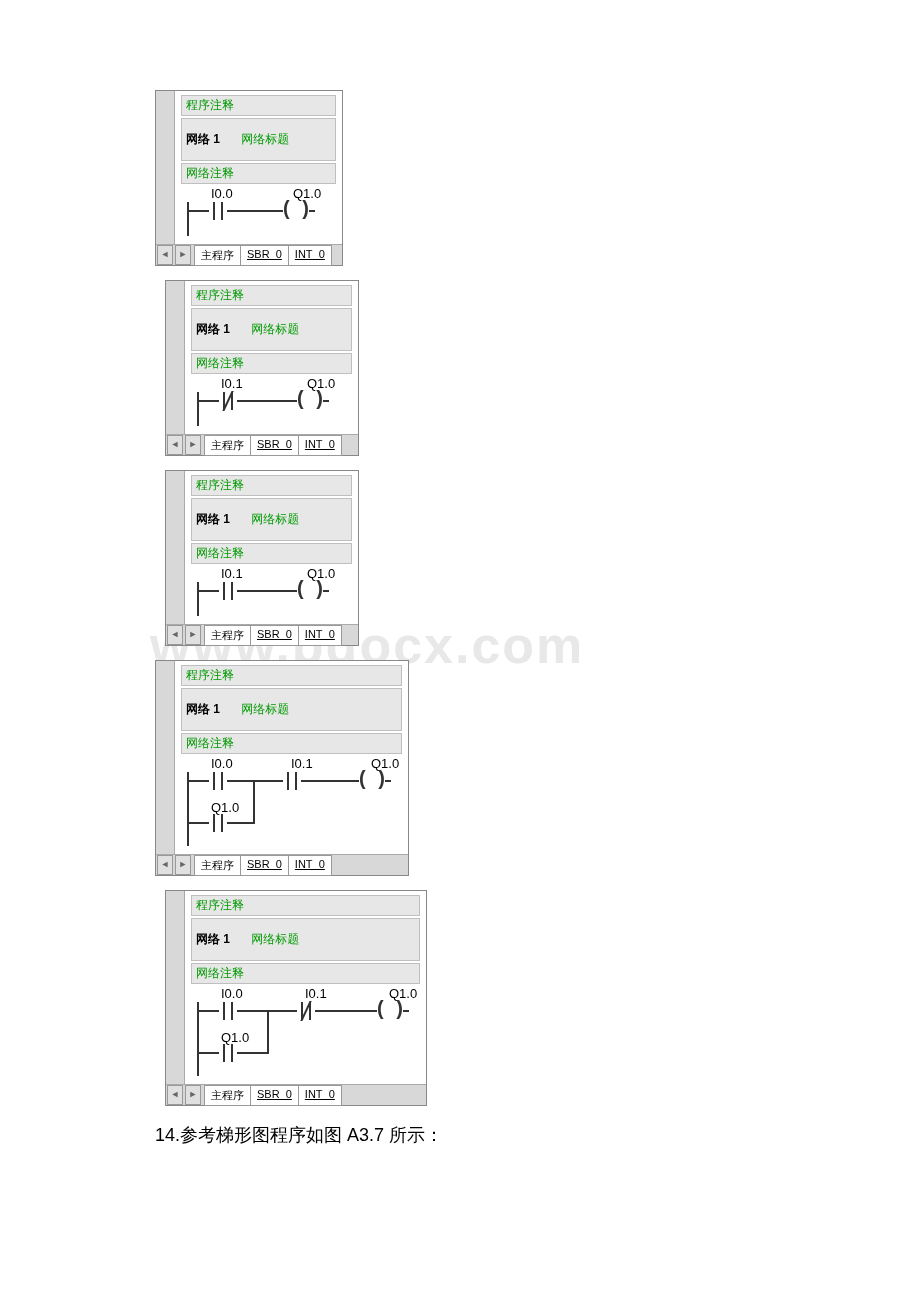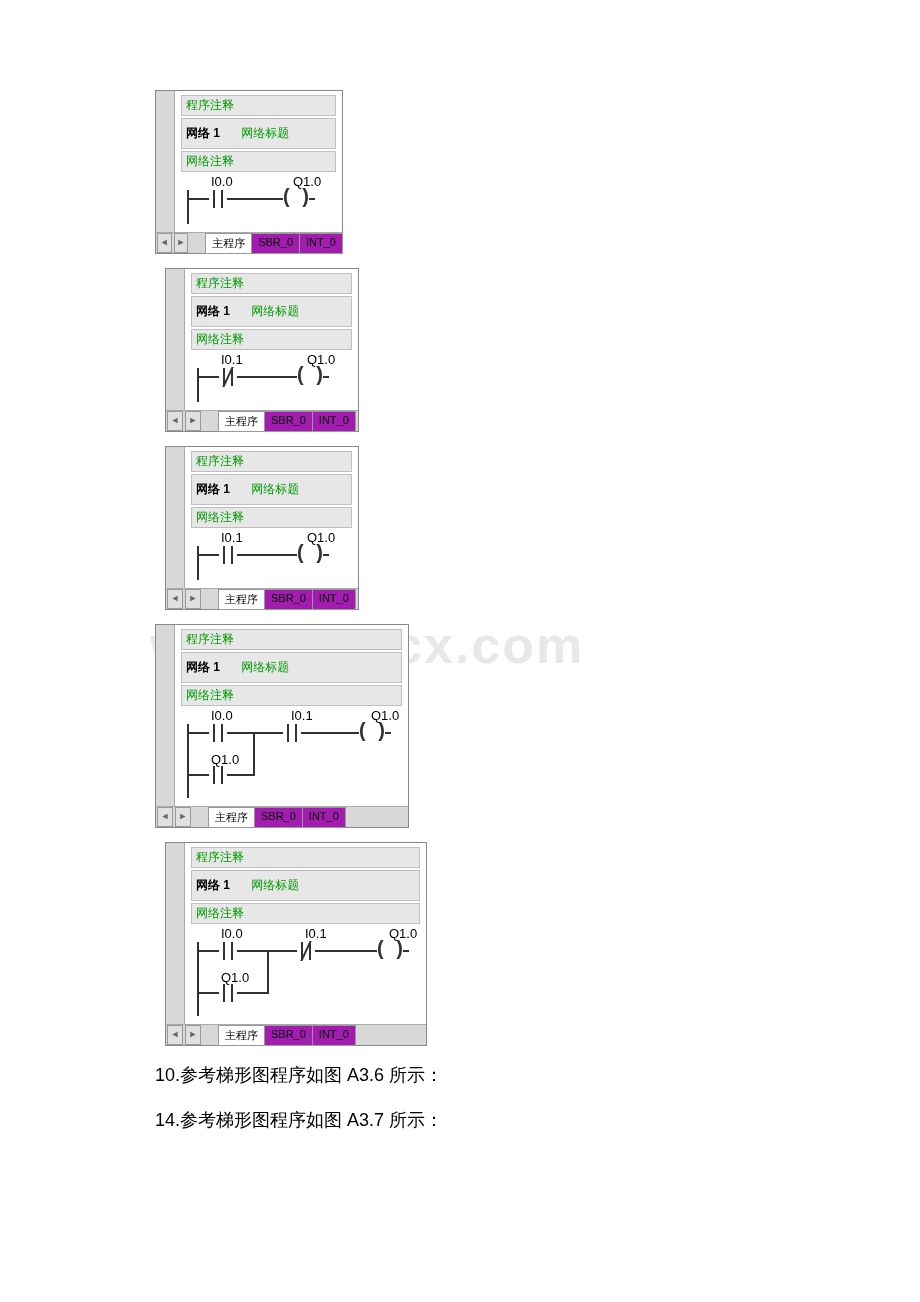--- a/index.html
+++ b/index.html
@@ -50,21 +50,21 @@
     font-size: 12px;
     border: 1px solid #bfbfbf;
     background: #e7e7e7;
     padding: 1px 4px;
     margin-bottom: 2px;
   }
   .net-row {
     font-size: 12px;
     background: #e7e7e7;
     border: 1px solid #bfbfbf;
-    padding: 6px 4px;
+    padding: 12px 4px;
     margin-bottom: 2px;
   }
   .net-row .lbl { font-weight: bold; color: #000; }
   .net-row .ttl { color: #009a00; margin-left: 18px; }
 
   .ladder-area {
     height: 56px;
     position: relative;
     padding-top: 2px;
   }
@@ -181,32 +181,32 @@
     border: 1px solid #999;
     background: #e0e0e0;
     margin: 0 1px;
     text-align: center;
     line-height: 16px;
     color: #666;
     font-size: 9px;
   }
   .tabbar .tabs {
     display: flex;
-    margin-left: 16px;
+    margin-left: 2px;
     border-radius: 8px;
   }
   .tabbar .tab {
     padding: 2px 6px;
     border: 1px solid #999;
     background: #fff;
     margin-right: -1px;
     white-space: nowrap;
     font-family: SimSun, Arial, sans-serif;
   }
-  .tabbar .tab.inactive { background: #a21caf; }
+  .tabbar .tab.inactive { background: #ffffff; text-decoration: underline; }
 
   
   .para {
     font-size: 18px;
     color: #000;
     margin: 10px 0 14px 0;
     line-height: 1.7;
   }
   .indent { text-indent: 2em; }
 
@@ -432,17 +432,16 @@
         <div class="navbtn">◄</div>
         <div class="navbtn">►</div>
         <div class="tabs">
           <div class="tab">主程序</div>
           <div class="tab inactive">SBR_0</div>
           <div class="tab inactive">INT_0</div>
         </div>
       </div>
     </div>
 
-    <div class="para">10.参考梯形图程序如图 A3.6 所示：</div>
     <div class="para">14.参考梯形图程序如图 A3.7 所示：</div>
 
   </div>
 </div>
 
 </body></html>

